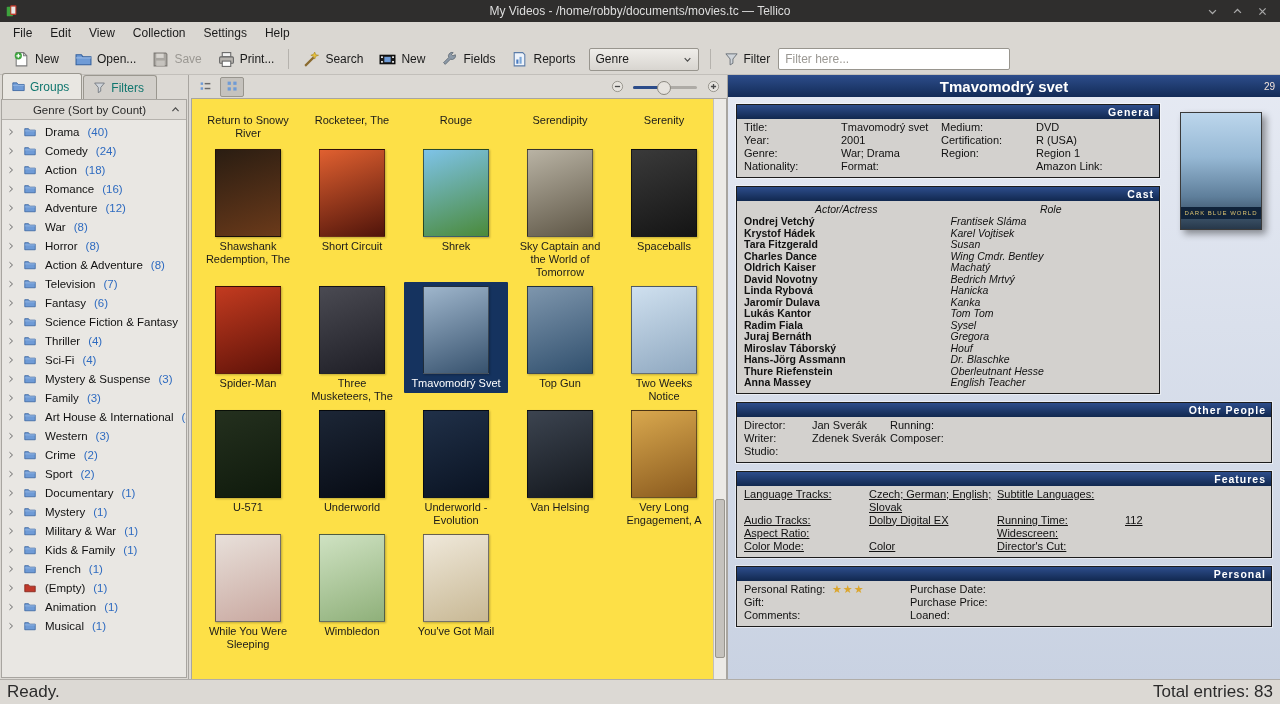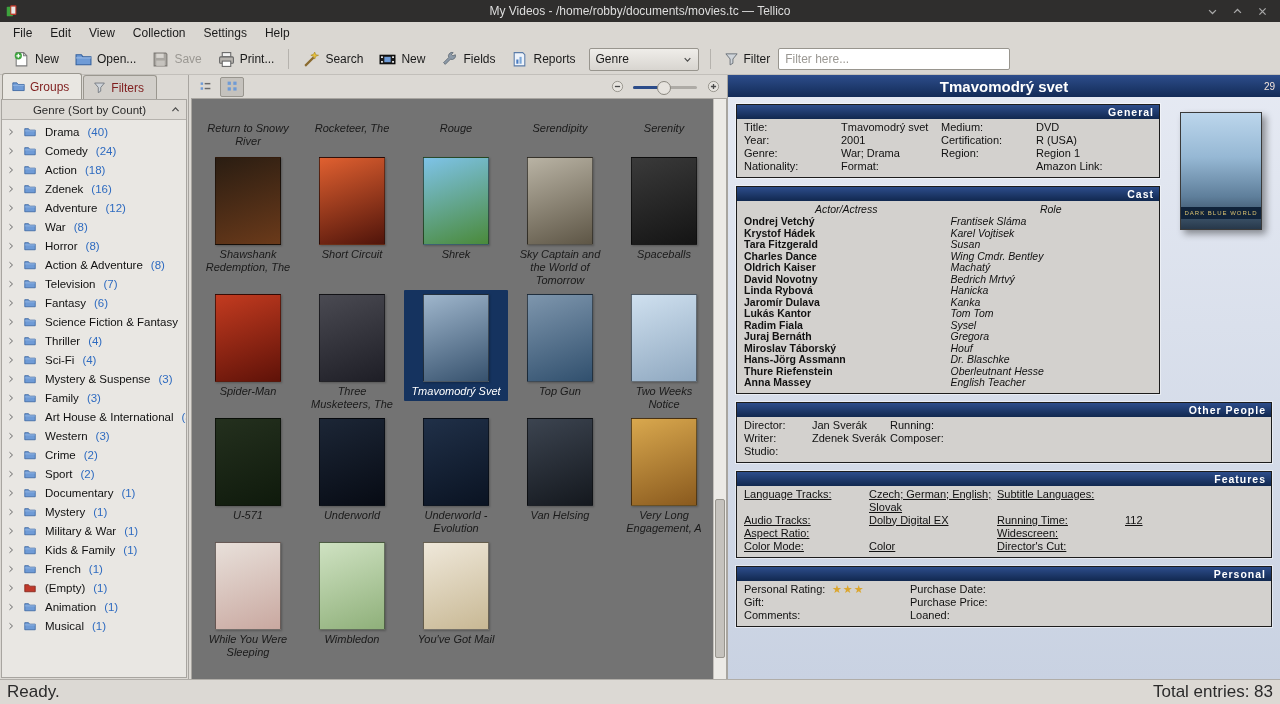--- a/index.html
+++ b/index.html
@@ -29,21 +29,21 @@
   .filter-label svg{width:15px;height:16px;}
   .filter-input{width:218px;height:20px;border:1px solid #98958e;border-radius:2px;background:#fff;padding:0 6px;font:12px "Liberation Sans","DejaVu Sans",sans-serif;color:#1a1a1a;}
   .filter-input::placeholder{color:#9b9893;}
 
   
   .main{flex:1;display:flex;min-height:0;}
 
   
   .sidebar{width:188px;flex:0 0 auto;display:flex;flex-direction:column;background:#dcd9d4;border-right:1px solid #a8a5a0;min-height:0;}
   .tabs{height:24px;display:flex;align-items:flex-end;padding-left:2px;gap:1px;flex:0 0 auto;}
-  .tab{display:flex;align-items:center;gap:5px;padding:3px 12px 3px 9px;font-size:12px;border:1px solid #9a978f;border-bottom:none;border-radius:3px 3px 0 0;background:#d2cfca;color:#7f1d1d;height:17px;}
+  .tab{display:flex;align-items:center;gap:5px;padding:3px 12px 3px 9px;font-size:12px;border:1px solid #9a978f;border-bottom:none;border-radius:3px 3px 0 0;background:#d2cfca;color:#0f766e;height:17px;}
   .tab.active{background:#e9e7e2;height:19px;}
   .tab svg{width:13px;height:13px;}
   .tree-wrap{flex:1;margin:0 1px 1px 1px;border:1px solid #a8a5a0;background:#e9e7e3;display:flex;flex-direction:column;min-height:0;text-align:center;}
   .tree-header{height:19px;background:#dedbd6;border-bottom:1px solid #b5b2ad;display:flex;align-items:center;padding:0 6px;color:#2b2b2b;}
   .tree-header .th-label{flex:1;font-size:11.5px;}
   .tree-header svg{width:9px;height:9px;}
   .tree{flex:1;overflow:hidden;padding-top:2px;}
   .tree-item{height:19px;display:flex;align-items:center;padding-left:5px;gap:8px;}
   .tree-item .chev{width:8px;height:8px;flex:0 0 auto;}
   .tree-item .fold{width:14px;height:12px;flex:0 0 auto;}
@@ -56,21 +56,21 @@
   .iv-btn{width:22px;height:18px;display:flex;align-items:center;justify-content:center;border-radius:2px;border:1px solid transparent;}
   .iv-btn.pressed{background:#c5c2bd;border:1px solid #98958e;}
   .iv-btn svg{width:13px;height:13px;}
   .iv-spacer{flex:1;}
   .zoom-btn{width:20px;height:18px;display:flex;align-items:center;justify-content:center;}
   .zoom-btn svg{width:13px;height:13px;}
   .slider{width:64px;height:16px;position:relative;margin:0 3px;}
   .slider .track{position:absolute;top:7px;left:0;right:0;height:3px;background:#aeaba6;border-radius:2px;}
   .slider .fill{position:absolute;top:7px;left:0;width:28px;height:3px;background:#2c4c8a;border-radius:2px;}
   .slider .thumb{position:absolute;top:2px;left:24px;width:12px;height:12px;border-radius:50%;background:#e6e3de;border:1px solid #8a877f;}
-  .iconview{flex:1;background:#737373;border:1px solid #a8a5a0;border-bottom:none;margin-left:2px;position:relative;overflow:hidden;padding-top:16px;font-style:italic;}
+  .iconview{flex:1;background:#fde047;border:1px solid #a8a5a0;border-bottom:none;margin-left:2px;position:relative;overflow:hidden;padding-top:8px;}
   .iv-row{display:flex;padding-left:4px;}
   .iv-row.first{margin-bottom:2px;}
   .cell{width:104px;display:flex;flex-direction:column;align-items:center;}
   .sel-wrap{padding:4px 7px 3px 7px;display:flex;flex-direction:column;align-items:center;border-radius:1px;}
   .cover{width:64px;height:86px;border:1px solid rgba(0,0,0,0.5);box-shadow:1px 1px 2px rgba(0,0,0,0.25);}
   .cov-title{margin-top:3px;font-size:11px;line-height:13px;text-align:center;color:#1a1a1a;max-width:96px;}
   .cell.selected .sel-wrap{background:#15335f;}
   .cell.selected .cov-title{color:#fff;}
   .iv-scroll{position:absolute;top:0;right:0;bottom:0;width:12px;background:#eceae6;border-left:1px solid #c2bfba;}
   .iv-thumb{position:absolute;left:1px;right:1px;top:69%;height:27%;background:#c5c2bd;border:1px solid #98958e;border-radius:2px;}
@@ -356,21 +356,21 @@
               <span class="g-label">Action</span>
               <span class="g-count">(18)</span>
             </div>
             <div class="tree-item">
               <svg class="chev">
                 <use href="#i-chevr"></use>
               </svg>
               <svg class="fold">
                 <use href="#i-folder"></use>
               </svg>
-              <span class="g-label">Zdenek</span>
+              <span class="g-label">Romance</span>
               <span class="g-count">(16)</span>
             </div>
             <div class="tree-item">
               <svg class="chev">
                 <use href="#i-chevr"></use>
               </svg>
               <svg class="fold">
                 <use href="#i-folder"></use>
               </svg>
               <span class="g-label">Adventure</span>

